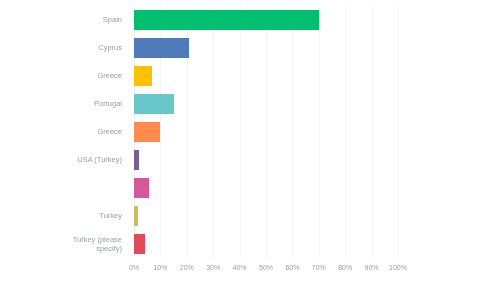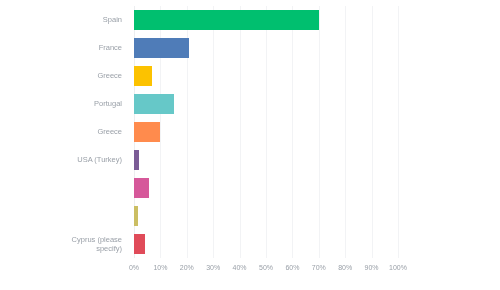--- a/index.html
+++ b/index.html
@@ -105,26 +105,27 @@
     white-space: nowrap;
   }
 </style>
 </head>
 <body>
 
 <div id="chart-root">
 
   <div class="cat-labels">
       <div class="cat-label" style="top: 0px; color: rgb(154, 160, 168);">Spain</div>
-      <div class="cat-label" style="top: 28px; color: rgb(154, 160, 168);">France</div>
+      <div class="cat-label" style="top: 28px; color: rgb(154, 160, 168);">Cyprus</div>
       <div class="cat-label" style="top: 56px; color: rgb(154, 160, 168);">Greece</div>
       <div class="cat-label" style="top: 84px; color: rgb(154, 160, 168); text-align: right;">Portugal</div>
       <div class="cat-label" style="top: 112px; color: rgb(154, 160, 168); text-align: center;">Greece</div>
       <div class="cat-label" style="top: 140px; color: rgb(154, 160, 168);">USA (Turkey)</div>
-      <div class="cat-label" style="top: 224px; color: rgb(154, 160, 168);">Cyprus (please
+      <div class="cat-label" style="top: 196px; color: rgb(154, 160, 168);">Turkey</div>
+      <div class="cat-label" style="top: 224px; color: rgb(154, 160, 168);">Turkey (please
 specify)</div>
     </div>
 
   <div class="plot-area">
     <div class="gridlines">
         <div class="gridline axis-start" style="left: 0px; background: rgb(236, 238, 240);"></div>
         <div class="gridline" style="left: 26.4px; background: rgb(242, 243, 245);"></div>
         <div class="gridline" style="left: 52.8px; background: rgb(242, 243, 245);"></div>
         <div class="gridline" style="left: 79.2px; background: rgb(242, 243, 245);"></div>
         <div class="gridline" style="left: 105.6px; background: rgb(242, 243, 245);"></div>

